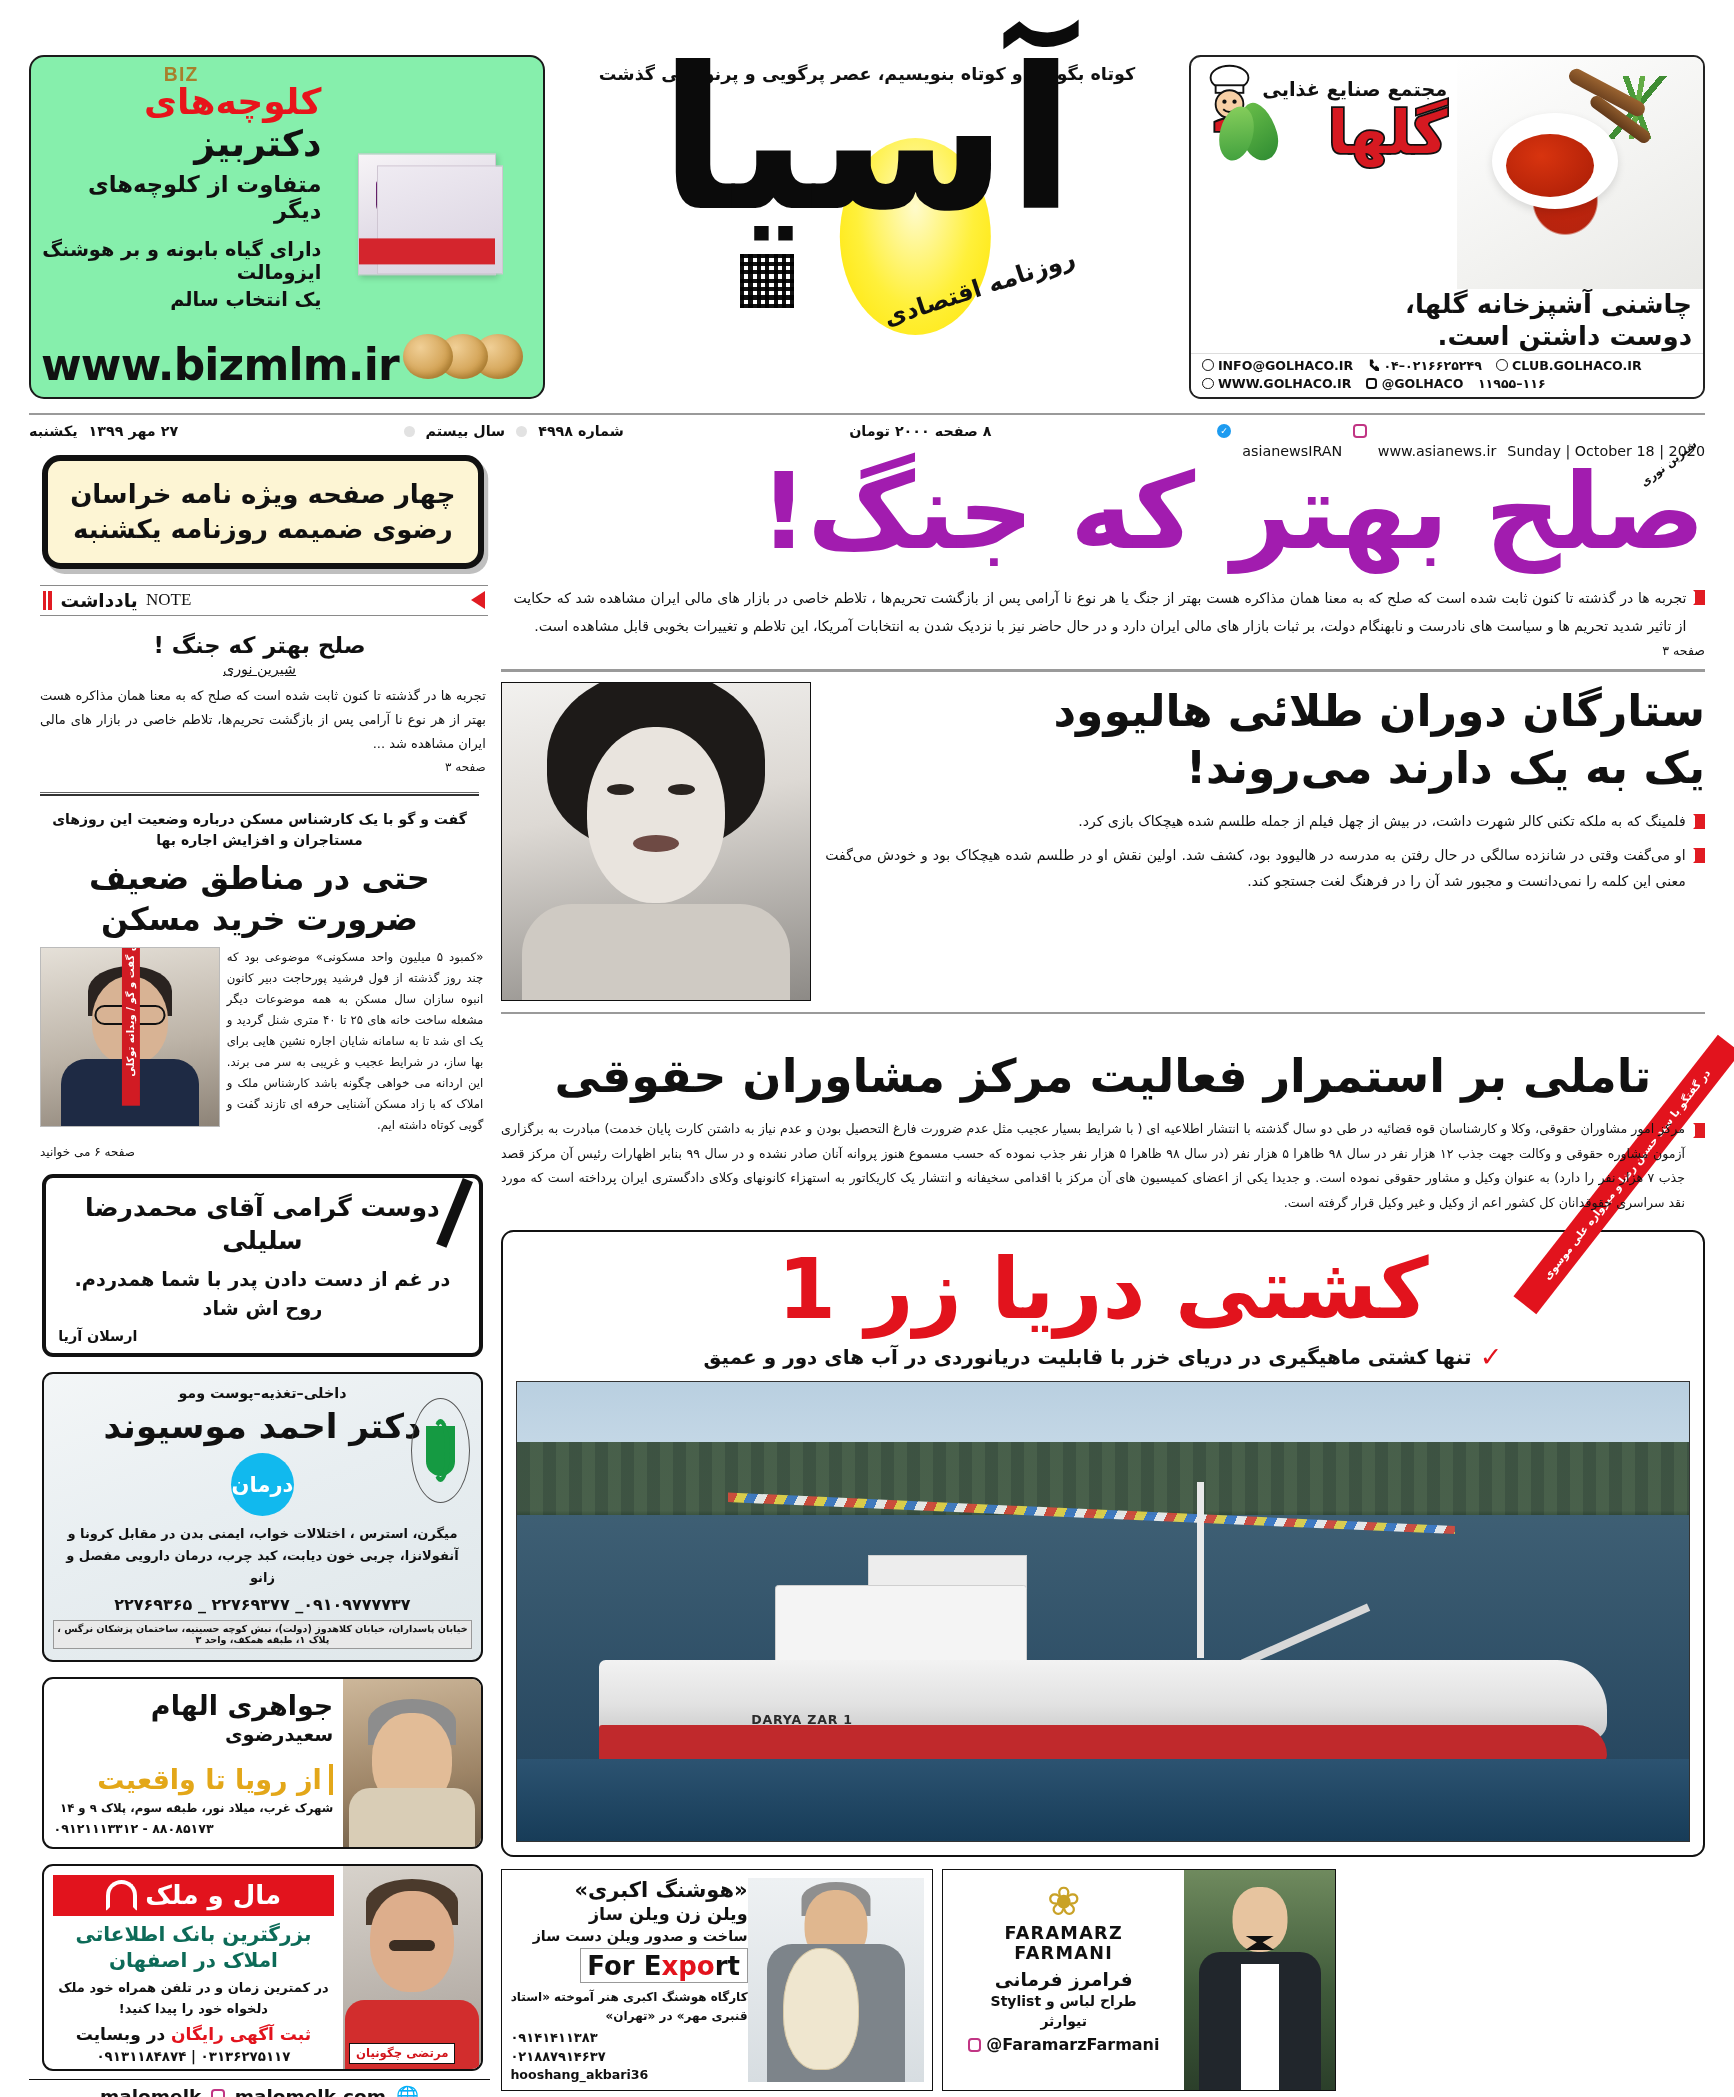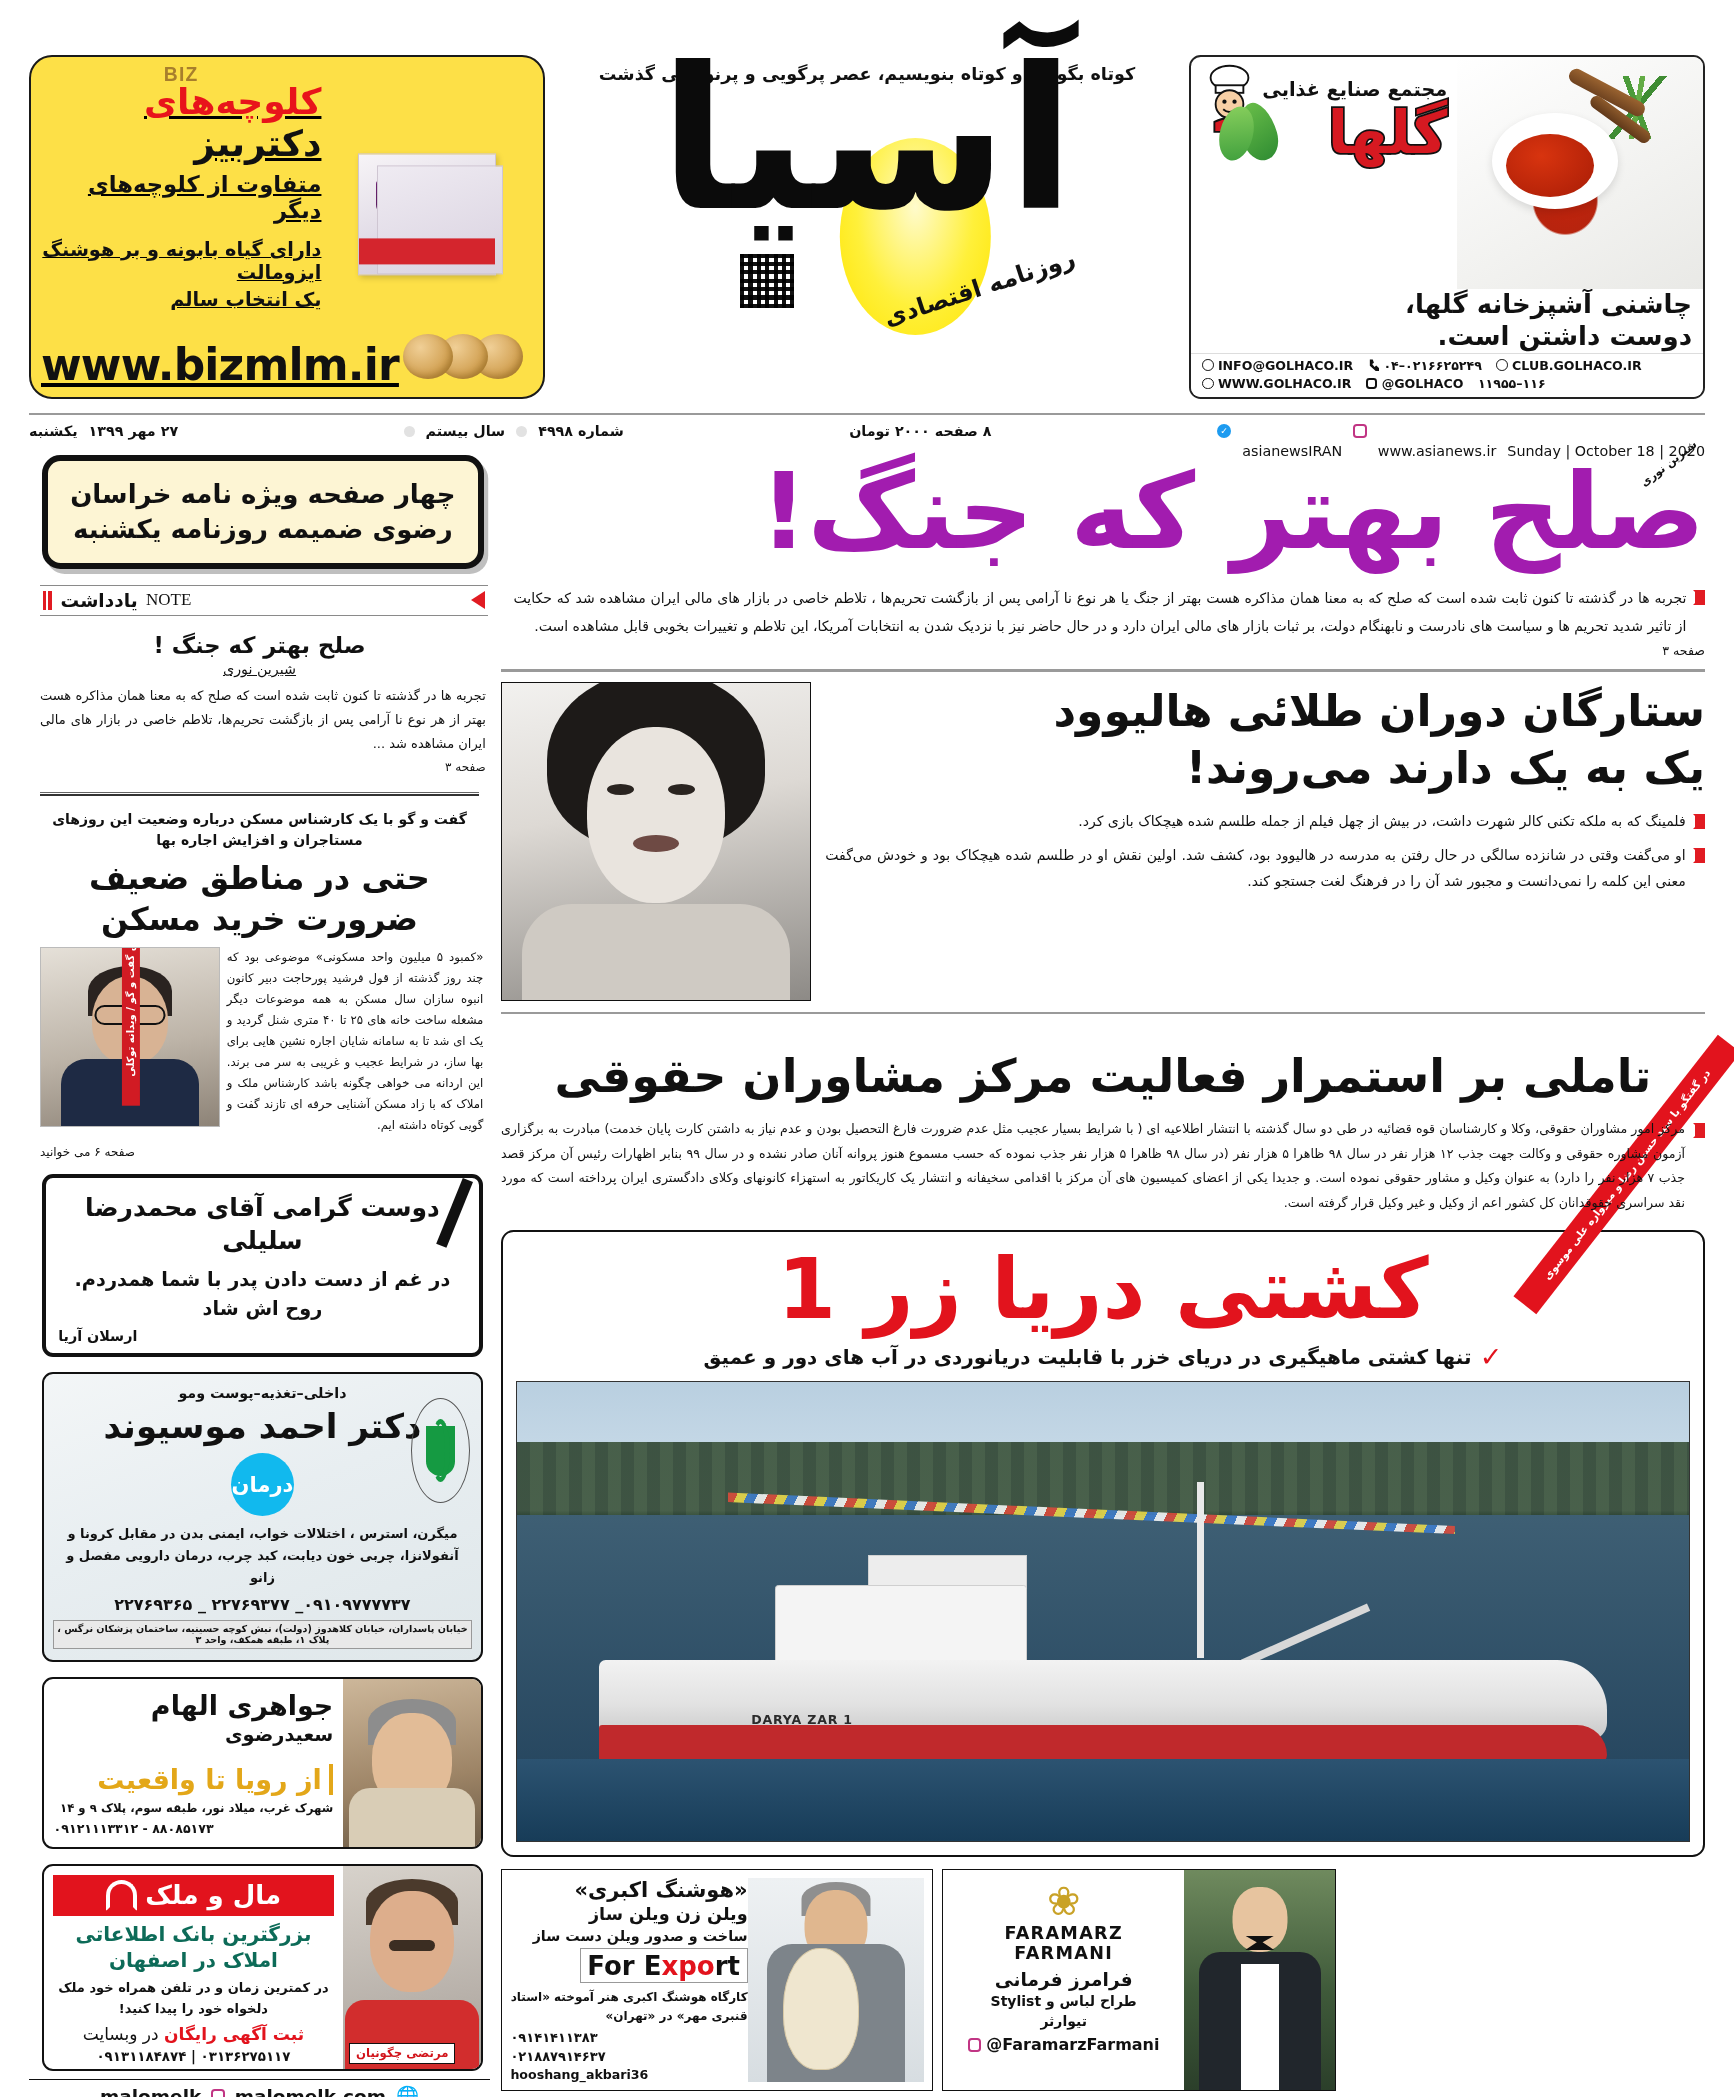--- a/index.html
+++ b/index.html
@@ -26,28 +26,27 @@
     display: flex;
     flex-direction: row-reverse;
     padding: 0 29px;
     gap: 0;
   }
 
   
   .ad-bizmlm {
     width: 516px;
     border: 2.9px solid #1a1a1a;
-    border-radius: 23px;
-    background: #fde047;
+    border-radius: 15px;
+    background: #86efac;
     position: relative;
     overflow: hidden;
     display: flex;
     flex-direction: row-reverse;
     padding: 10px;
-    text-decoration: underline;
   }
   .ad-bizmlm .bz-text {
     width: 57%;
     display: flex;
     flex-direction: column;
     align-items: flex-start;
     justify-content: flex-start;
     padding-top: 7.6px;
     text-align: right;
     direction: rtl;
@@ -413,21 +412,21 @@
   }
   .mm-txt { flex:1; padding: 8.4px 9.2px 5.9px; text-align: center; }
   .mm-logo {
     background: #e2131d; color:#fff; font-size: 26px; font-weight: 700;
     padding: 5px 8.4px; display:flex; align-items:center; justify-content:center; gap: 8.4px;
   }
   .mm-home { width: 31px; height: 31px; position: relative; }
   .mm-home::before { content:""; position:absolute; inset:0; border: 4.6px solid #fff; border-radius: 50% 50% 1.7px 1.7px; border-bottom-color: transparent;}
   .mm-h1 { font-size: 20px; font-weight: 700; color: #0d6b58; margin-top: 5px; line-height:1.3;}
   .mm-h2 { font-size: 13px; font-weight: 700; color:#111; margin-top: 5px; line-height:1.6;}
-  .mm-h3 { font-size: 17px; font-weight: 400; color:#111; margin-top: 5px;}
+  .mm-h3 { font-size: 17px; font-weight: 700; color:#111; margin-top: 5px;}
   .mm-h3 b { color: #e2131d; }
   .mm-tel { font-size: 13.4px; font-weight: 700; direction: ltr; margin-top: 4.2px; color:#111;}
   .mm-photo { width: 138px; background: linear-gradient(170deg,#d7d2cb,#a8a099); position: relative;}
   .mm-photo .f { position:absolute; left:50%; top:12%; transform:translateX(-50%); width: 84px; height: 101px; border-radius: 46%; background:#ddae8c;}
   .mm-photo .h { position:absolute; left:50%; top:6%; transform:translateX(-50%); width: 92px; height: 46px; border-radius:50% 50% 0 0; background:#4b3a2c;}
   .mm-photo .m { position:absolute; left:50%; top:36%; transform:translateX(-50%); width: 46px; height: 11px; border-radius: 5.9px; background:#3b2d22;}
   .mm-photo .c { position:absolute; left:50%; bottom:0; transform:translateX(-50%); width: 134px; height: 69px; border-radius: 19.3px 19.3px 0 0; background:#d22d2d;}
   .mm-photo .nm { position:absolute; left: 5.9px; bottom: 5.9px; background:#fff; border:1.3px solid #111; color:#d2151c; font-size:11.7px; font-weight:700; padding: 2.5px 5.9px;}
   .mm-web {
     border-top: 1.3px solid #111; padding: 5px;

